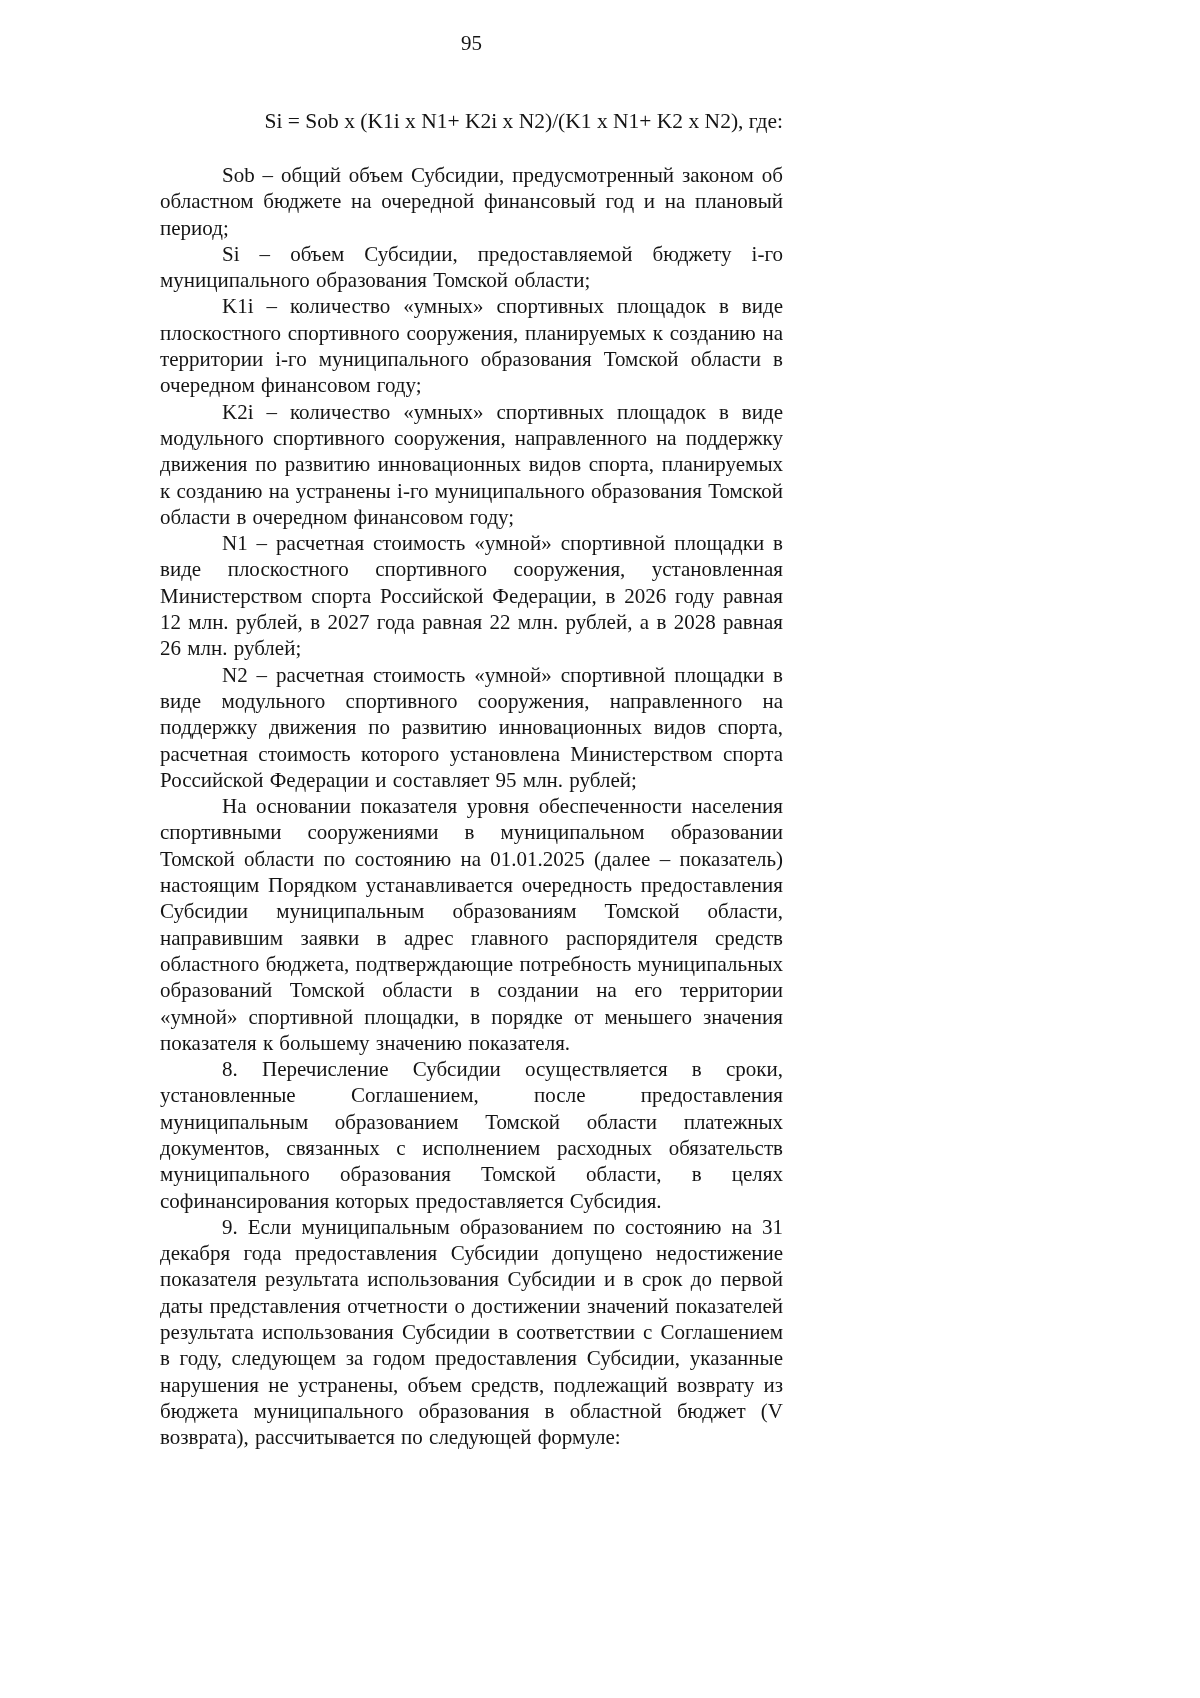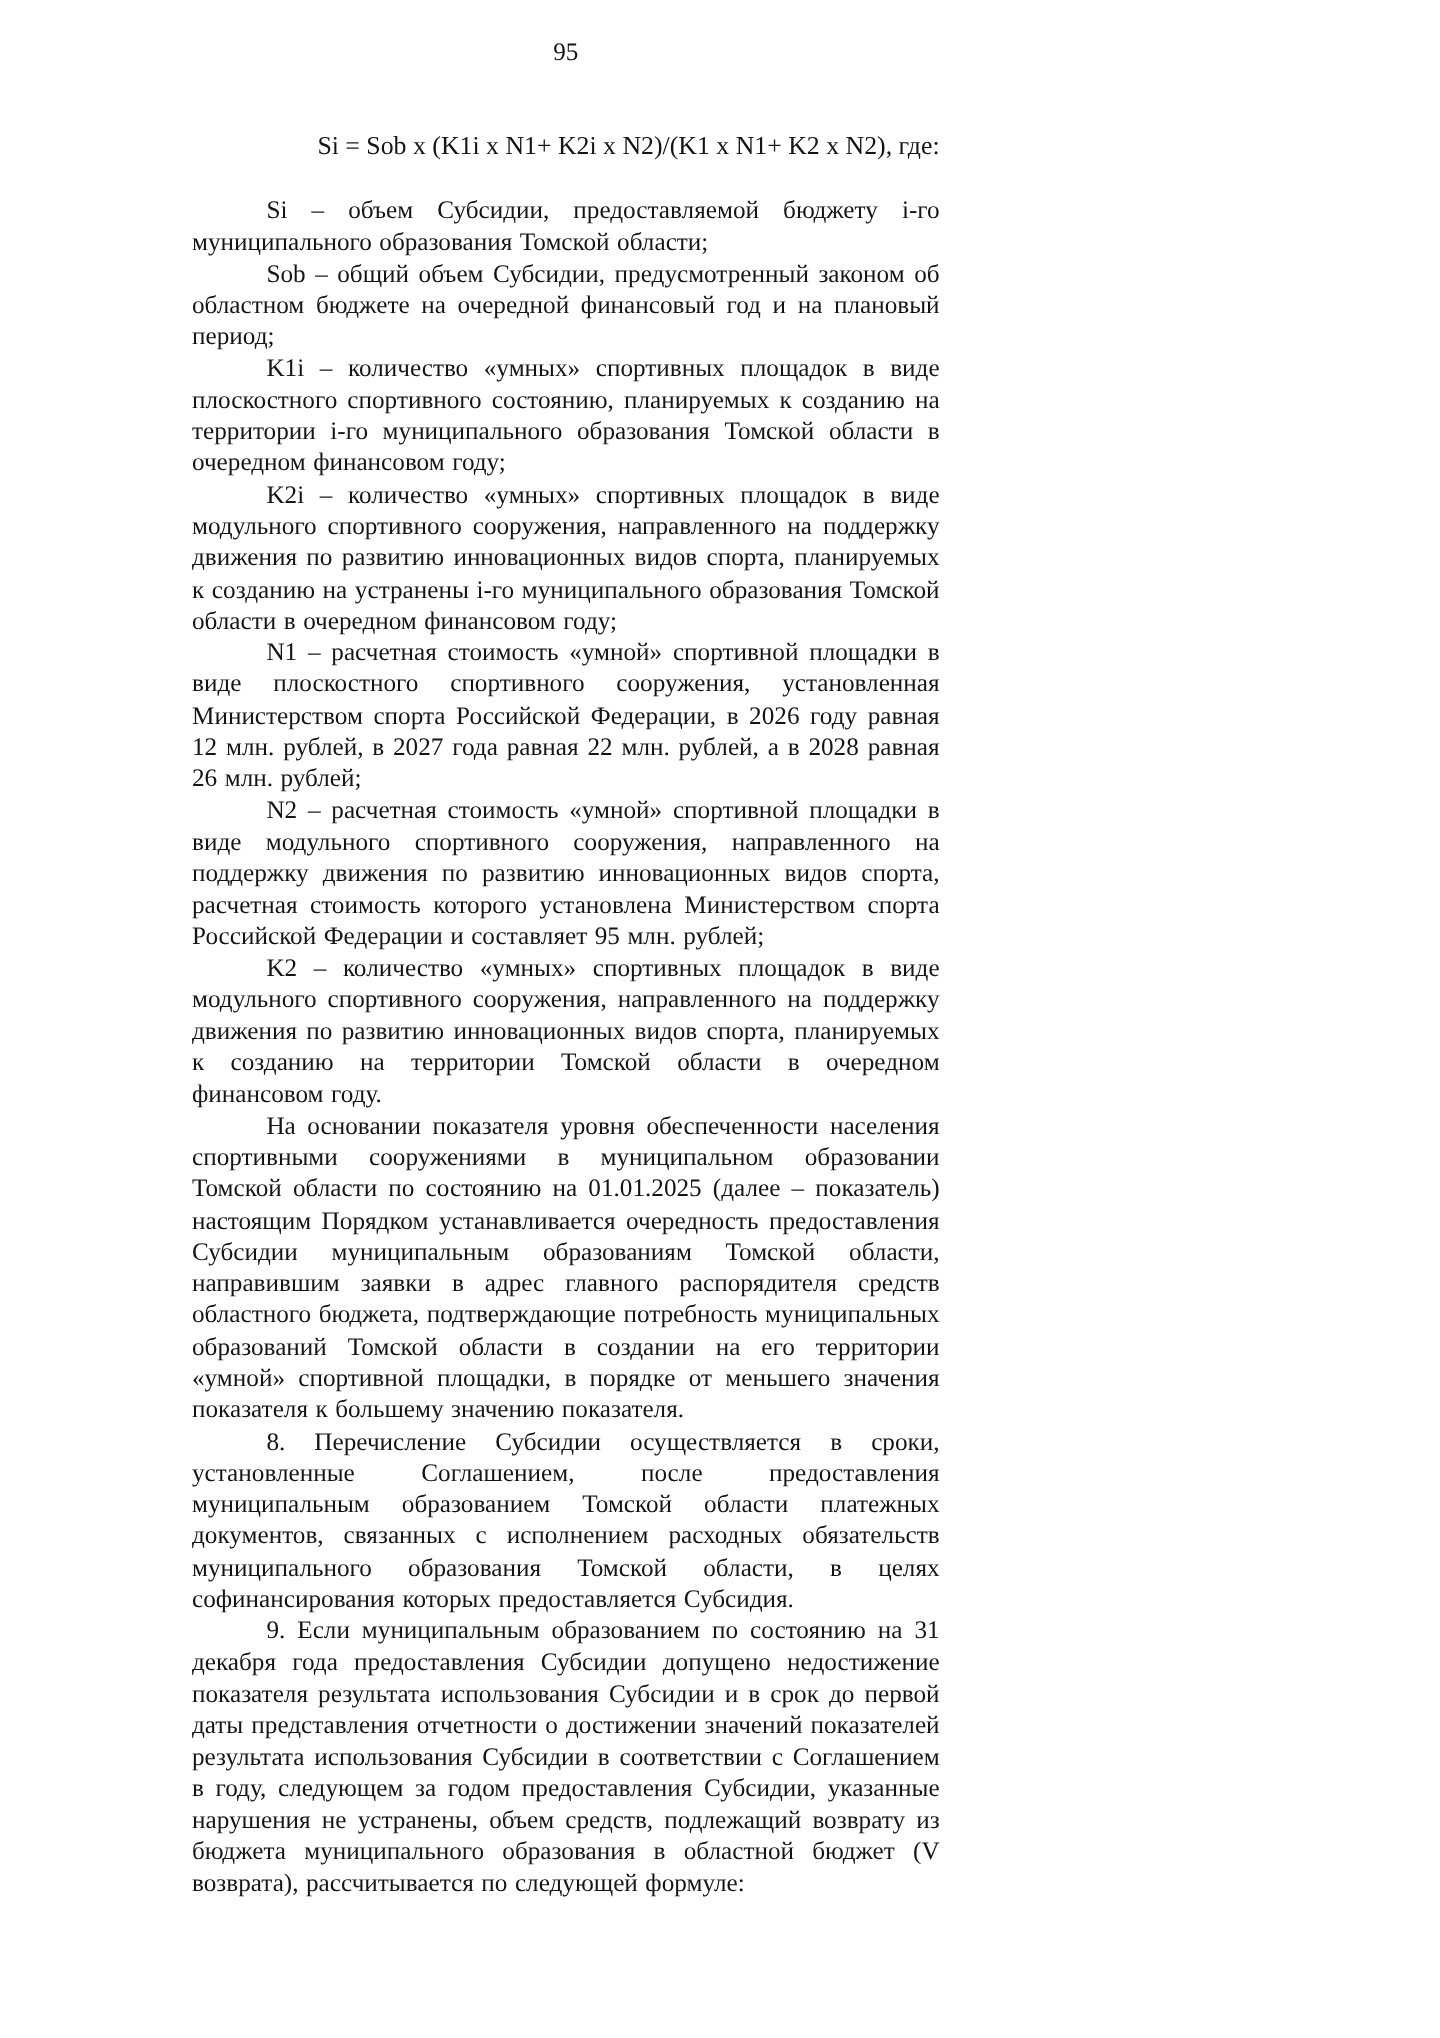--- a/index.html
+++ b/index.html
@@ -45,25 +45,24 @@
 </head>
 <body>
 
 <div class="page">
 
   <div class="page-number">95</div>
 
   <div class="formula">Si = Sob x (K1i x N1+ K2i x N2)/(K1 x N1+ K2 x N2), где:</div>
 
   <div class="doc-body">
+    <p>Sob – общий объем Субсидии, предусмотренный законом об областном бюджете на очередной финансовый год и на плановый период;</p>
     <p>Si – объем Субсидии, предоставляемой бюджету i-го муниципального образования Томской области;</p>
-    <p>Sob – общий объем Субсидии, предусмотренный законом об областном бюджете на очередной финансовый год и на плановый период;</p>
-    <p>K1i – количество «умных» спортивных площадок в виде плоскостного спортивного состоянию, планируемых к созданию на территории i-го муниципального образования Томской области в очередном финансовом году;</p>
+    <p>K1i – количество «умных» спортивных площадок в виде плоскостного спортивного сооружения, планируемых к созданию на территории i-го муниципального образования Томской области в очередном финансовом году;</p>
     <p>K2i – количество «умных» спортивных площадок в виде модульного спортивного сооружения, направленного на поддержку движения по развитию инновационных видов спорта, планируемых к созданию на устранены i-го муниципального образования Томской области в очередном финансовом году;</p>
     <p>N1 – расчетная стоимость «умной» спортивной площадки в виде плоскостного спортивного сооружения, установленная Министерством спорта Российской Федерации, в 2026 году равная 12 млн. рублей, в 2027 года равная 22 млн. рублей, а в 2028 равная 26 млн. рублей;</p>
     <p>N2 – расчетная стоимость «умной» спортивной площадки в виде модульного спортивного сооружения, направленного на поддержку движения по развитию инновационных видов спорта, расчетная стоимость которого установлена Министерством спорта Российской Федерации и составляет 95 млн. рублей;</p>
-    <p>K2 – количество «умных» спортивных площадок в виде модульного спортивного сооружения, направленного на поддержку движения по развитию инновационных видов спорта, планируемых к созданию на территории Томской области в очередном финансовом году.</p>
     <p>На основании показателя уровня обеспеченности населения спортивными сооружениями в муниципальном образовании Томской области по состоянию на 01.01.2025 (далее – показатель) настоящим Порядком устанавливается очередность предоставления Субсидии муниципальным образованиям Томской области, направившим заявки в адрес главного распорядителя средств областного бюджета, подтверждающие потребность муниципальных образований Томской области в создании на его территории «умной» спортивной площадки, в порядке от меньшего значения показателя к большему значению показателя.</p>
     <p>8. Перечисление Субсидии осуществляется в сроки, установленные Соглашением, после предоставления муниципальным образованием Томской области платежных документов, связанных с исполнением расходных обязательств муниципального образования Томской области, в целях софинансирования которых предоставляется Субсидия.</p>
     <p>9. Если муниципальным образованием по состоянию на 31 декабря года предоставления Субсидии допущено недостижение показателя результата использования Субсидии и в срок до первой даты представления отчетности о достижении значений показателей результата использования Субсидии в соответствии с Соглашением в году, следующем за годом предоставления Субсидии, указанные нарушения не устранены, объем средств, подлежащий возврату из бюджета муниципального образования в областной бюджет (V возврата), рассчитывается по следующей формуле:</p>
   </div>
 
 </div>
 
 </body></html>

